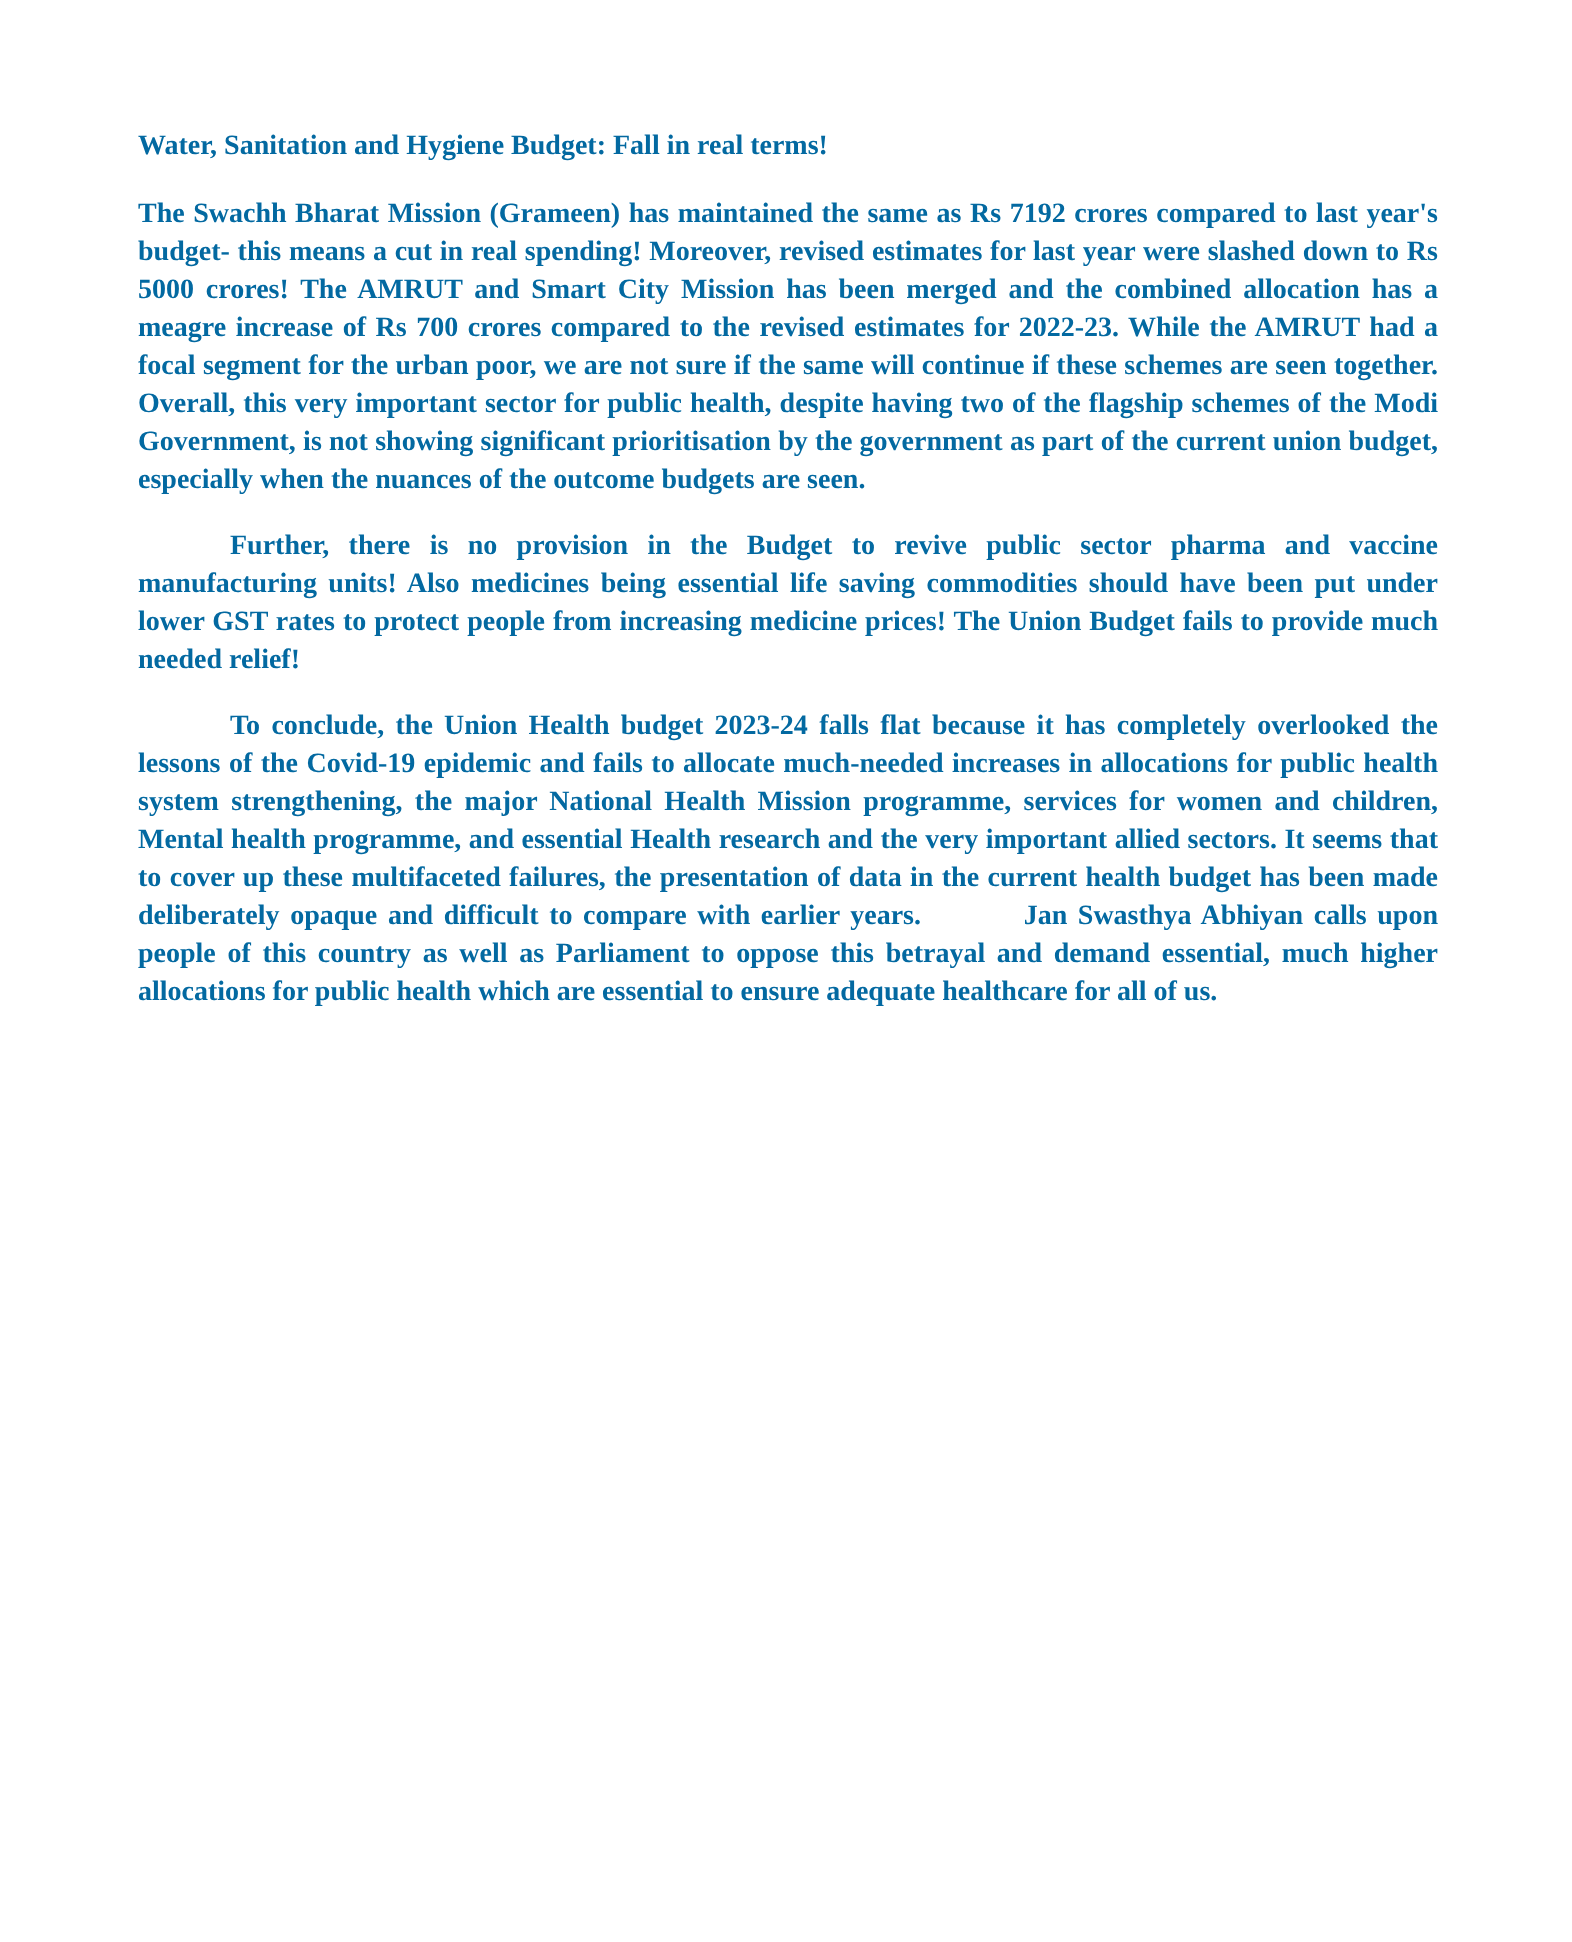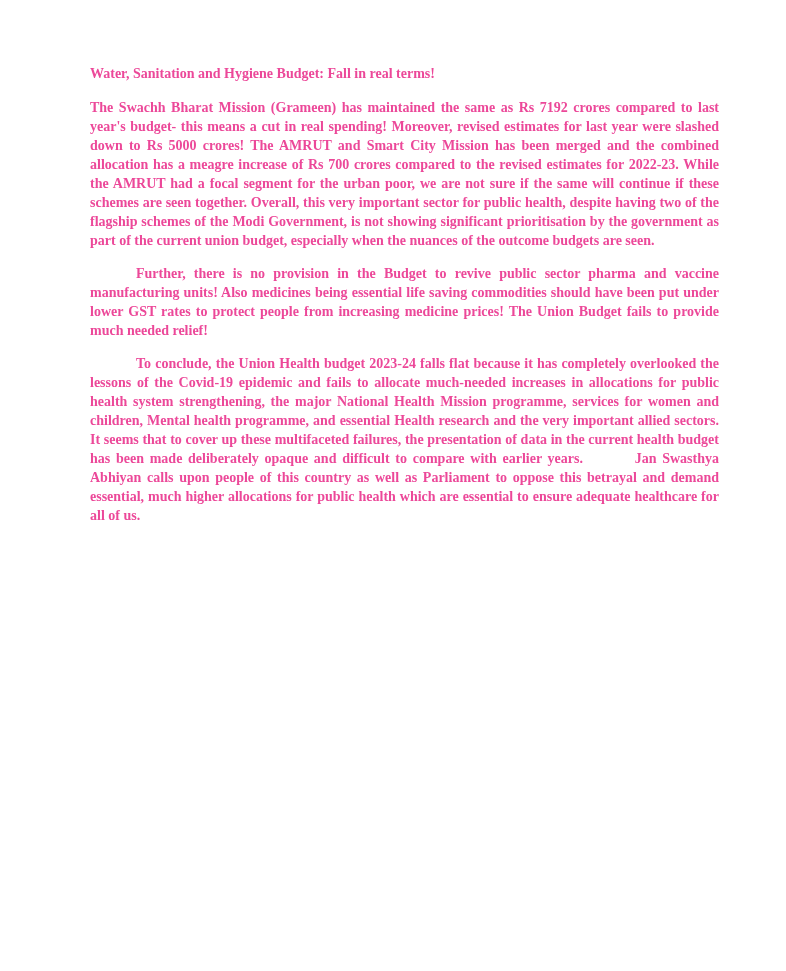--- a/index.html
+++ b/index.html
@@ -10,22 +10,21 @@
   .document-page {
     position: relative;
     box-sizing: border-box;
     width: 786px;
     height: 925px;
     background: #ffffff;
     overflow: hidden;
     font-family: "Liberation Serif", "DejaVu Serif", serif;
     font-size: 14px;
     line-height: 19px;
-    color: #ec4899;
-    padding-left: 21px;
+    color: #0369a1;
   }
   .document-content {
     box-sizing: border-box;
     padding: 64px 67px 0 69px;
   }
   .doc-heading {
     font-size: 14px;
     font-weight: bold;
     margin: 0 0 15px 0;
     text-align: left;

